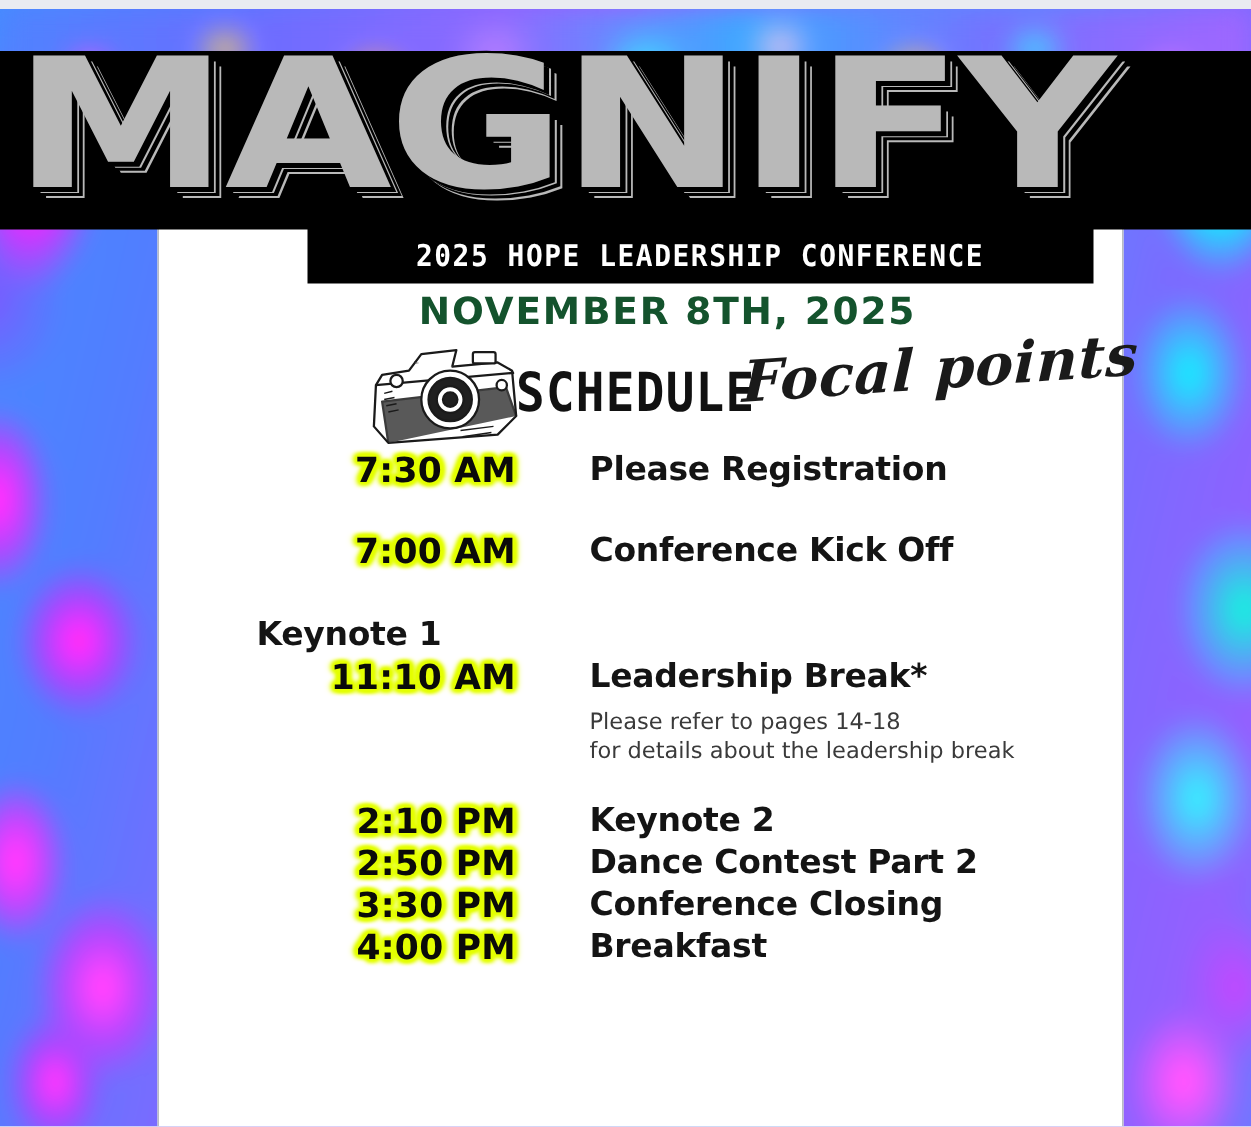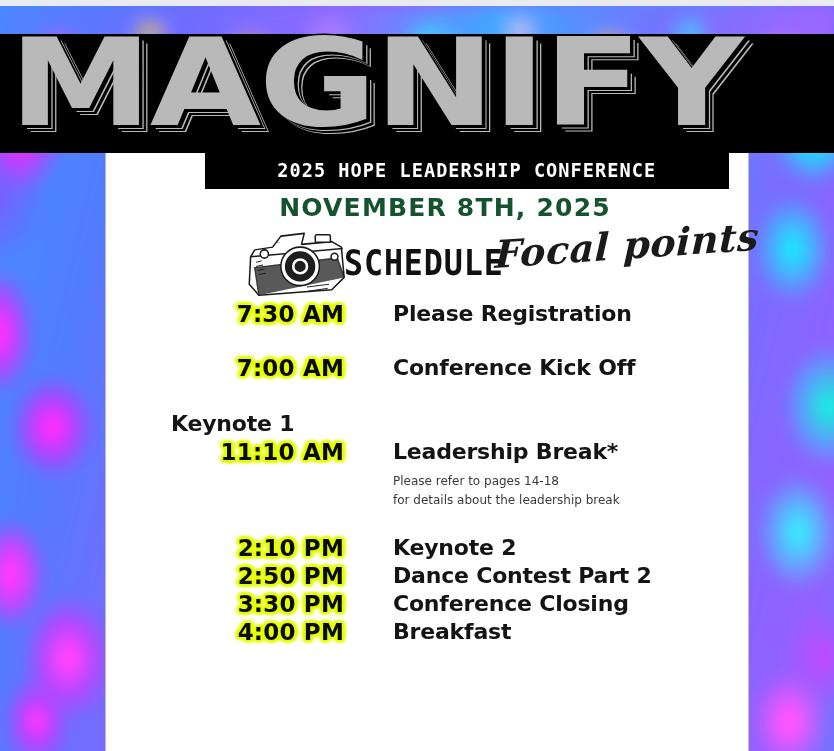--- a/index.html
+++ b/index.html
@@ -140,21 +140,21 @@
       2px -2px 3px #e4ff00, -2px 2px 3px #e4ff00,
       3px 0 4px #e4ff00, -3px 0 4px #e4ff00;
     white-space:nowrap;
   }
   .events{padding-left:44px;}
   .event{
     font-family:"DejaVu Sans", sans-serif;font-weight:bold;font-size:22px;
     color:#141414;line-height:28px;letter-spacing:-.2px;white-space:nowrap;
   }
   .note{
-    font-family:"DejaVu Sans", sans-serif;font-weight:normal;font-size:12px;
+    font-family:"DejaVu Sans", sans-serif;font-weight:normal;font-size:15px;
     color:#3a3a3a;line-height:19px;margin-top:6px;white-space:nowrap;
   }
   .g1{margin-bottom:26px;}
   .g2{margin-bottom:28px;}
   .g3{margin-bottom:24px;}
 </style>
 </head>
 <body>
 
 <div id="poster">

